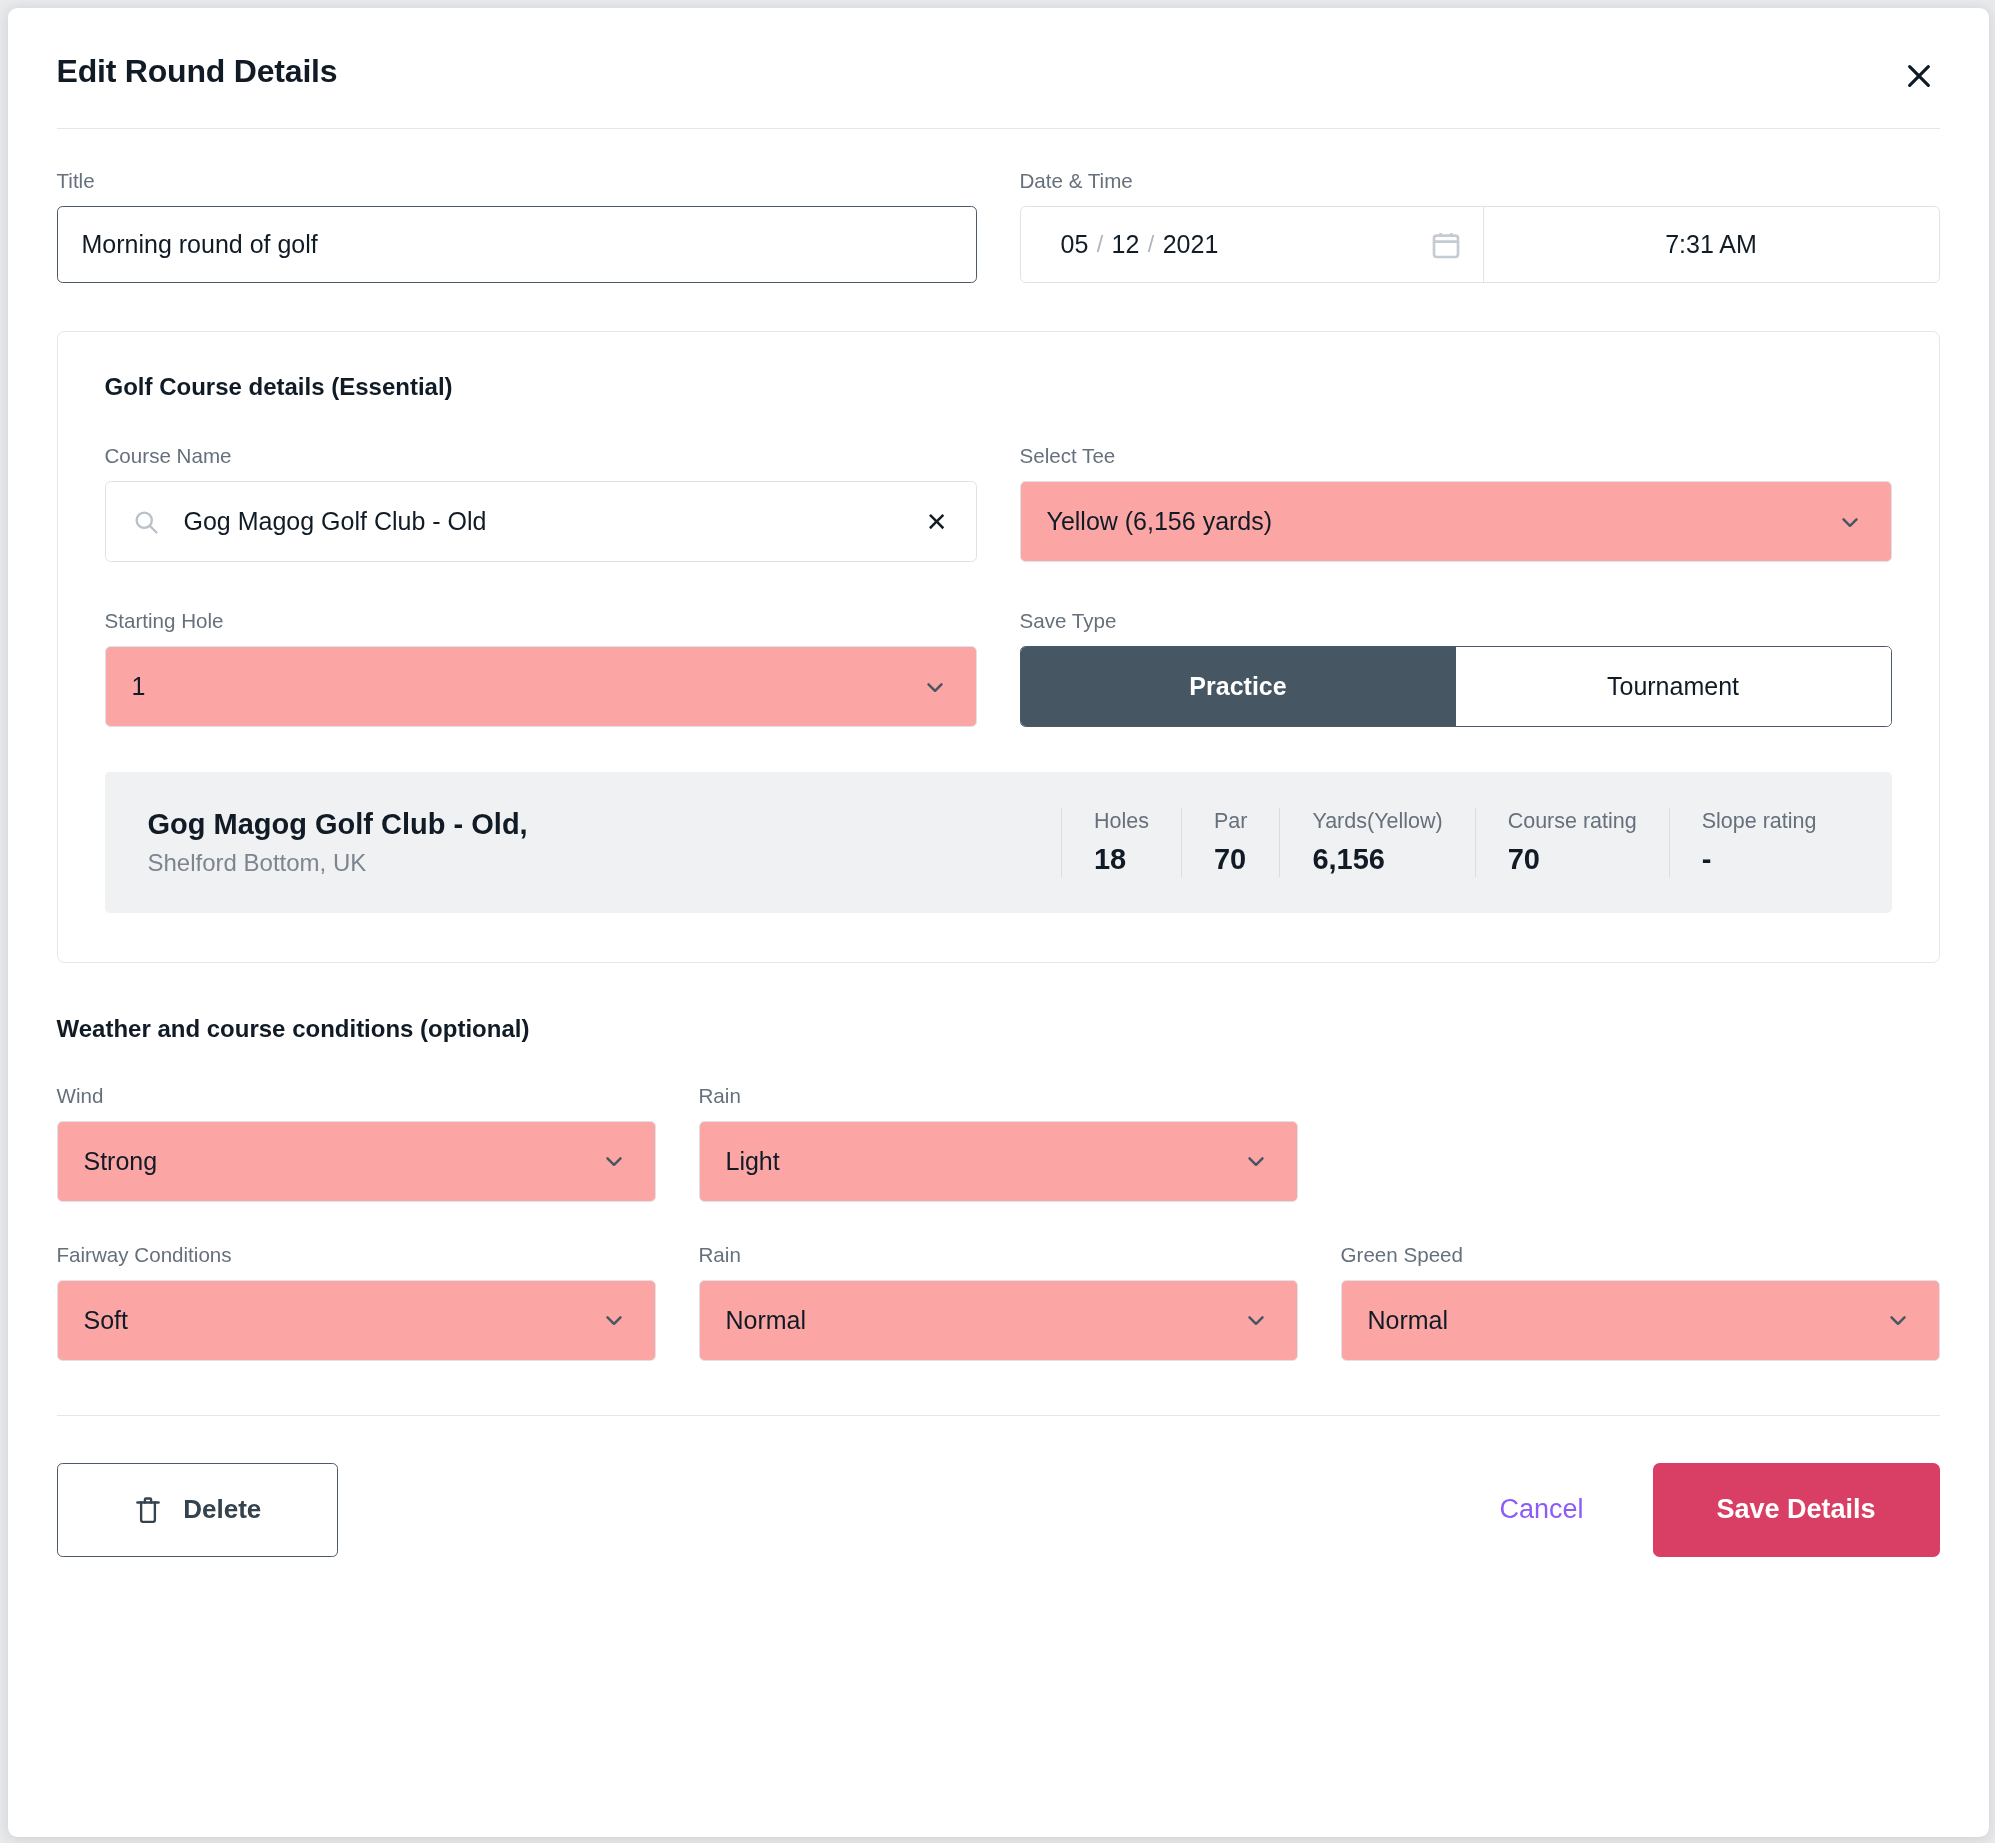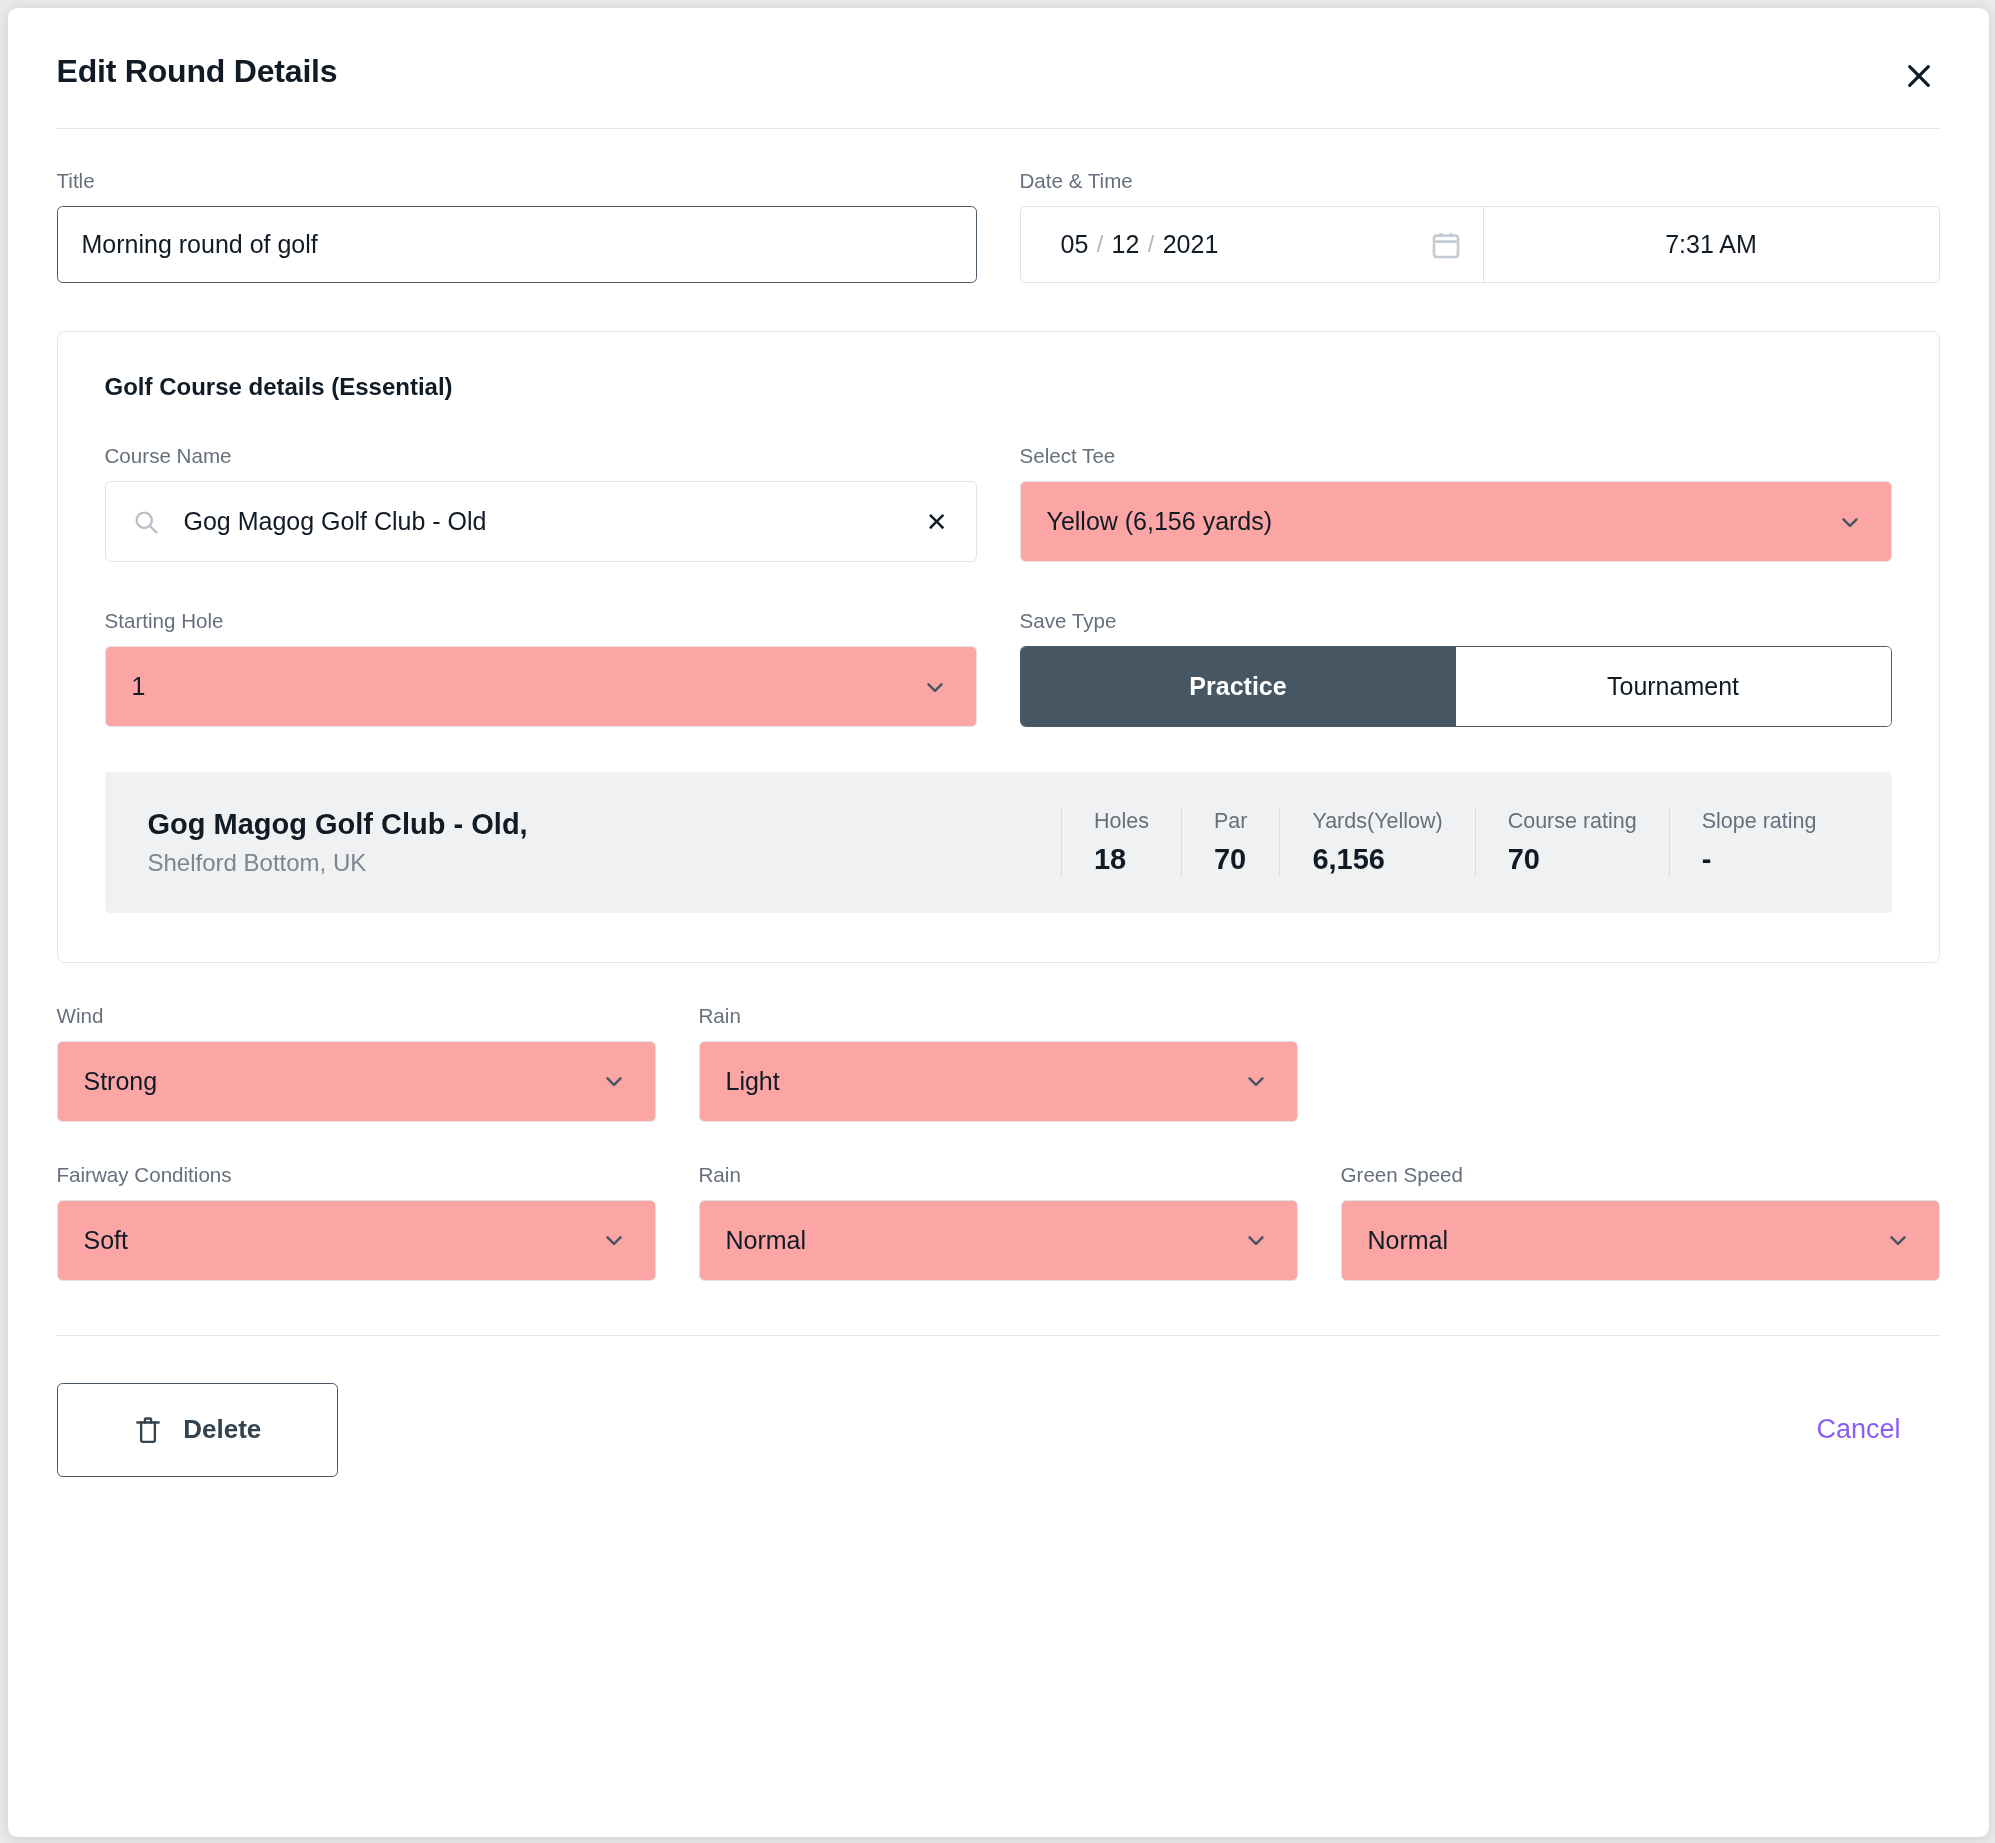--- a/index.html
+++ b/index.html
@@ -443,20 +443,21 @@
           <div class="stat-label">Course rating</div>
           <div class="stat-value">70</div>
         </div>
         <div class="stat">
           <div class="stat-label">Slope rating</div>
           <div class="stat-value">-</div>
         </div>
       </div>
     </div>
 
+    <div class="section-title">Weather and course conditions (optional)</div>
 
     <div class="weather-row">
       <div class="w-col">
         <span class="field-label">Wind</span>
         <div class="select-box">
           <span class="select-value">Strong</span>
           <span class="chev">
             <svg width="26" height="26" viewBox="0 0 24 24" fill="none" stroke="#475663" stroke-width="2.3" stroke-linecap="round" stroke-linejoin="round">
               <polyline points="6 9.5 12 15.5 18 9.5"></polyline>
             </svg>
@@ -521,17 +522,18 @@
           <svg width="30" height="30" viewBox="0 0 24 24" fill="none" stroke="#35434f" stroke-width="1.9" stroke-linecap="round" stroke-linejoin="round">
             <line x1="3.5" y1="6" x2="20.5" y2="6"></line>
             <path d="M6.5 6 V20 a1.5 1.5 0 0 0 1.5 1.5 h8 a1.5 1.5 0 0 0 1.5 -1.5 V6"></path>
             <path d="M9.5 6 V3.8 a1 1 0 0 1 1 -1 h3 a1 1 0 0 1 1 1 V6"></path>
           </svg>
         </span>
         <span>Delete</span>
       </button>
       <div class="footer-spacer"></div>
       <button class="cancel-btn">Cancel</button>
+      <button class="save-btn">Save Details</button>
     </div>
 
   </div>
 </div>
 
 
 </body></html>

